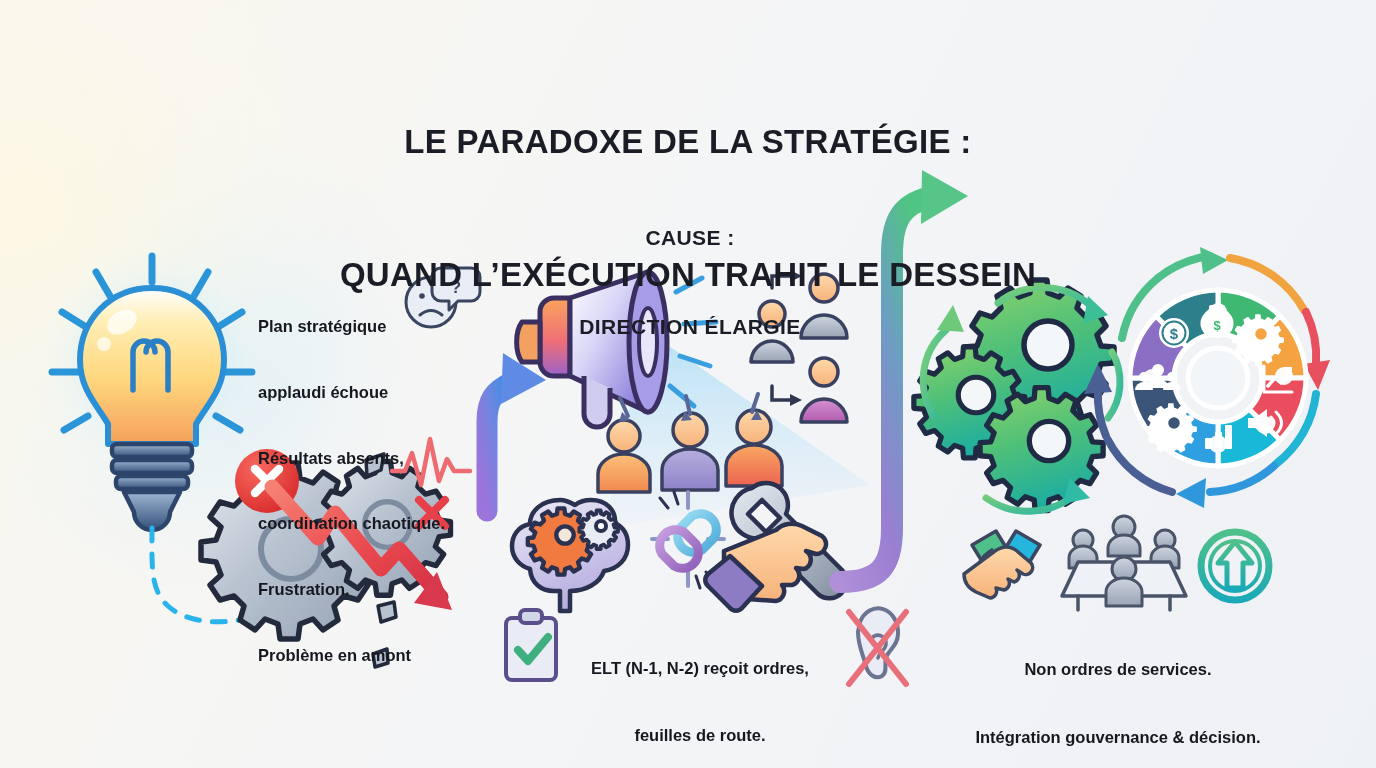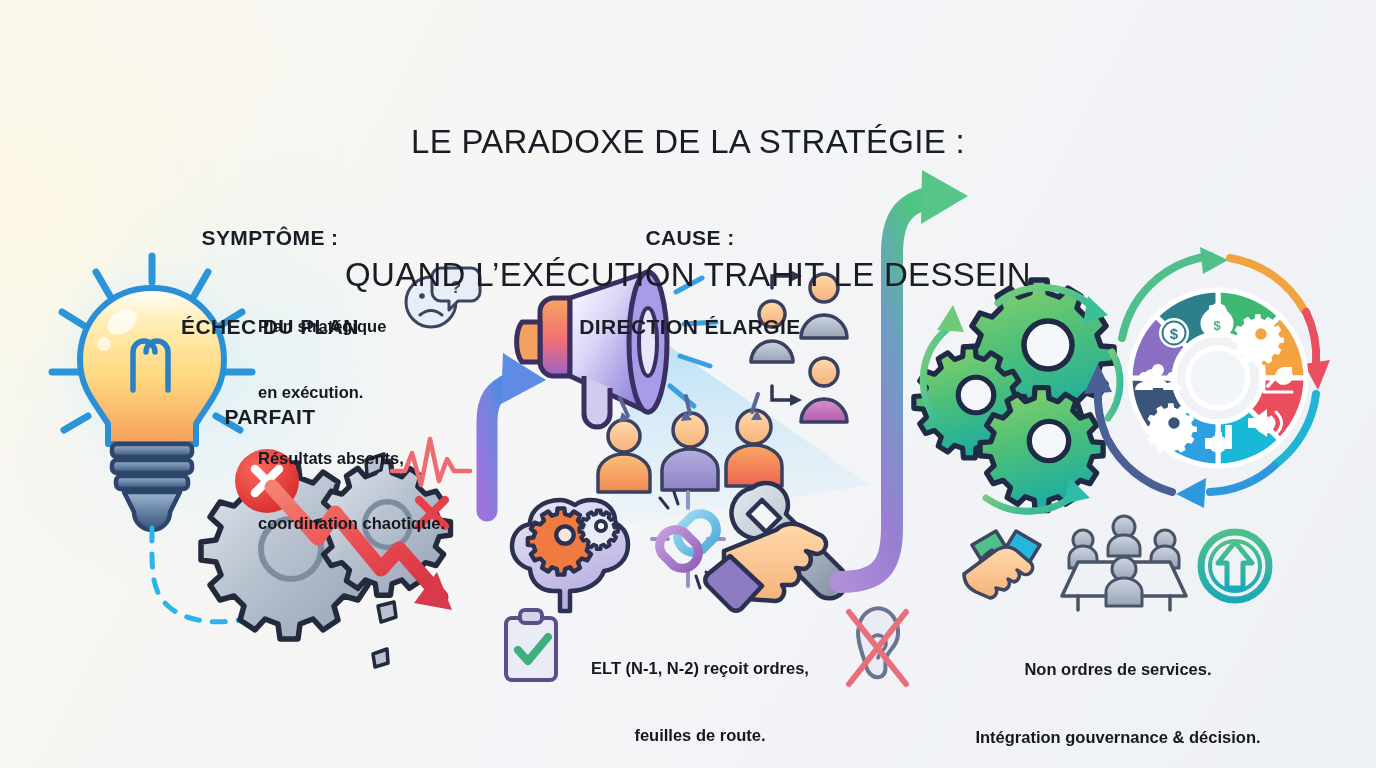--- a/index.html
+++ b/index.html
@@ -30,21 +30,21 @@
     font-weight: bold;
     white-space: pre;
     line-height: 1.2;
   }
   #main-title {
     left: 0; right: 0; top: 32px;
     text-align: center;
     font-size: 33px;
     letter-spacing: 0.3px;
     line-height: 1.34;
-    font-weight: normal;
+    font-weight: bold;
     color: #1b1d26;
   }
   .col-head {
     text-align: center;
     font-size: 21px;
     line-height: 1.42;
     letter-spacing: 0.4px;
     color: #1b1d26;
   }
   #head-1 { left: 60px; width: 420px; top: 163px; }
@@ -514,37 +514,34 @@
       <circle cx="1235" cy="566" r="25" fill="none" stroke="url(#gTeal)" stroke-width="4"></circle>
       <path d="M1235 542 L1252 563 L1243 563 L1243 588 L1227 588 L1227 563 L1218 563 Z" fill="none" stroke="url(#gTeal)" stroke-width="5" stroke-linejoin="round"></path>
     </g>
   </svg>
 
   <div class="txt" id="main-title">
     <span class="line">LE PARADOXE DE LA STRATÉGIE :</span>
     <span class="line">QUAND L’EXÉCUTION TRAHIT LE DESSEIN</span>
   </div>
 
-  <div class="txt col-head" id="head-1">
-    <span class="line">SYMPTÔME :</span>
-    <span class="line">ÉCHEC DU PLAN</span>
-    <span class="line">PARFAIT</span>
-  </div>
 
   <div class="txt col-head" id="head-2">
     <span class="line">CAUSE :</span>
     <span class="line">DIRECTION ÉLARGIE</span>
   </div>
 
 
   <div class="txt" id="body-1">
     <span class="line">Plan stratégique</span>
-    <span class="line">en exécution.</span>
+    <span class="line">applaudi échoue</span>
     <span class="line">Résultats absents,</span>
     <span class="line">coordination chaotique.</span>
+    <span class="line">Frustration.</span>
+    <span class="line">Problème en amont</span>
     
   </div>
 
   <div class="txt" id="body-2">
     <span class="line">ELT (N-1, N-2) reçoit ordres,</span>
     <span class="line">feuilles de route.</span>
     
     
     
   </div>

